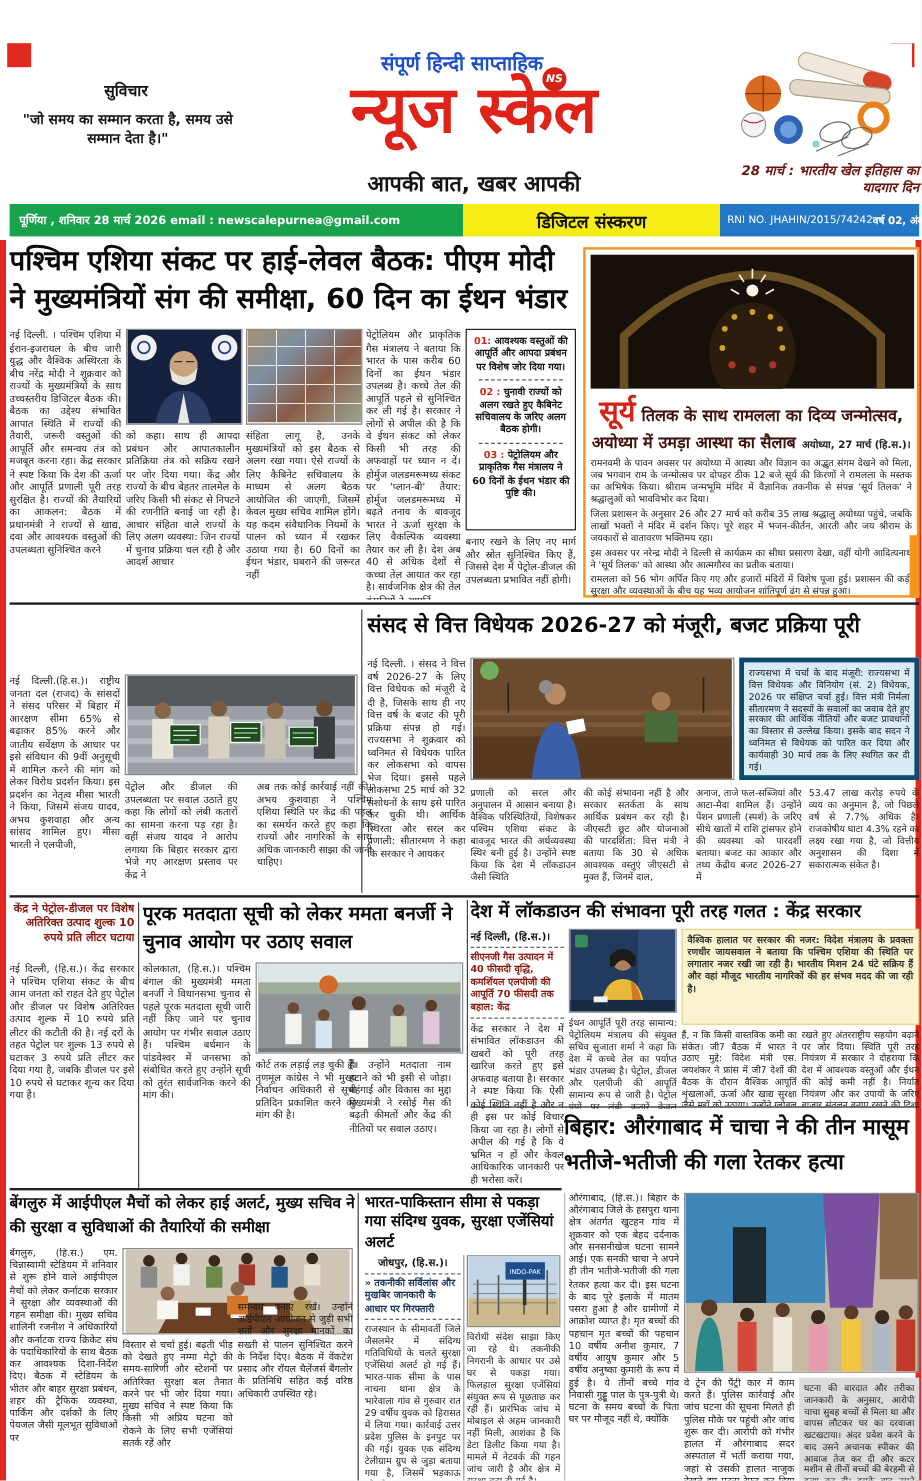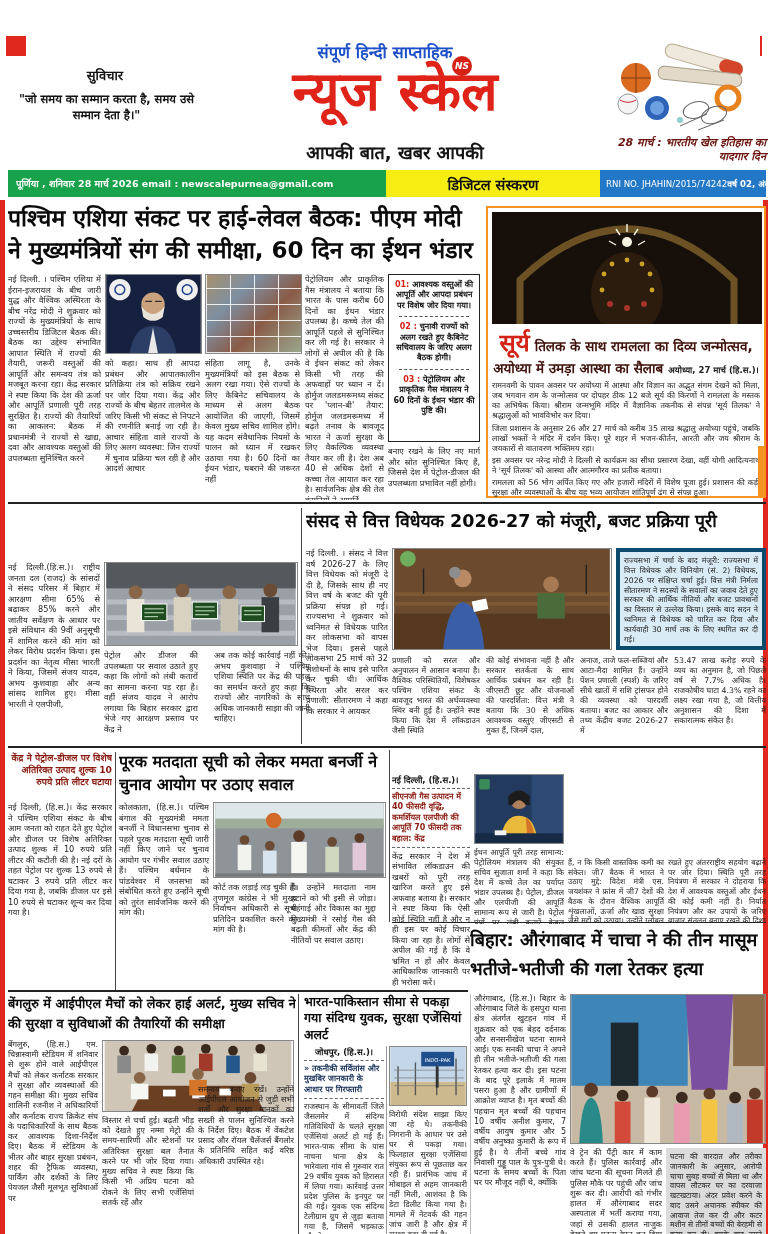--- a/index.html
+++ b/index.html
@@ -250,37 +250,39 @@
         <circle cx="56" cy="44" r="5" fill="#6b4a34"></circle>
         <rect x="49" y="49" width="14" height="24" fill="#d8e4ee"></rect>
       </g>
     <path d="M0 74h173" stroke="#777" stroke-width="3"></path>
   </svg>
   <div class="abs btxt" style="left:213px;top:882px;width:84px;height:108px;">कोर्ट तक लड़ाई लड़ चुकी हैं। तृणमूल कांग्रेस ने भी मुख्य निर्वाचन अधिकारी से सूची प्रतिदिन प्रकाशित करने की मांग की है।</div>
   <div class="abs btxt" style="left:291px;top:882px;width:85px;height:108px;">हैं। उन्होंने मतदाता नाम हटाने को भी इसी से जोड़ा। महंगाई और विकास का मुद्दा मुख्यमंत्री ने रसोई गैस की बढ़ती कीमतों और केंद्र की नीतियों पर सवाल उठाए।</div>
 
   <div class="vline" style="left:389px;top:750px;height:172px;"></div>
 
+  <div class="abs hd" style="left:392px;top:748px;width:374px;height:22px;font-size:15px;white-space:nowrap;">देश में लॉकडाउन की संभावना पूरी तरह गलत  : केंद्र सरकार</div>
   <div class="abs" style="left:392px;top:774px;width:78px;height:214px;overflow:hidden;">
     <div class="dl" style="font-size:8.5px;">नई दिल्ली, (हि.स.)।</div>
     <div class="bullet-blk">सीएनजी गैस उत्पादन में 40 फीसदी वृद्धि, कमर्शियल एलपीजी की आपूर्ति 70 फीसदी तक बहाल: केंद्र</div>
     <div class="btxt" style="font-size:8.2px;">केंद्र सरकार ने देश में संभावित लॉकडाउन की खबरों को पूरी तरह खारिज करते हुए इसे अफवाह बताया है। सरकार ने स्पष्ट किया कि ऐसी कोई स्थिति नहीं है और न ही इस पर कोई विचार किया जा रहा है। लोगों से अपील की गई है कि वे भ्रमित न हों और केवल आधिकारिक जानकारी पर ही भरोसा करें।</div>
   </div>
   <svg class="photo" style="left:474px;top:774px;" width="90" height="70" viewBox="0 0 90 70">
     <rect width="90" height="70" fill="#223a5e"></rect>
     <rect x="58" width="32" height="70" fill="#2c4a74"></rect>
     <rect x="4" y="4" width="11" height="11" rx="2" fill="#3a8a5a"></rect>
     <circle cx="45" cy="26" r="9" fill="#b0805c"></circle>
     <path d="M34 22q11-12 22 0v9h-4q-7-10-14 0h-4z" fill="#1c1c1c"></path>
     <path d="M26 70q2-28 19-28q17 0 19 28z" fill="#e8b93a"></path>
     <path d="M52 44q8 4 10 26h-8z" fill="#d4752a"></path>
     <rect y="60" width="90" height="10" fill="#162a44"></rect>
     <rect x="20" y="57" width="12" height="5" fill="#f2f2f2"></rect>
   </svg>
   <div class="abs btxt" style="left:474px;top:848px;width:90px;height:76px;font-size:7.8px;">ईथन आपूर्ति पूरी तरह सामान्य: पेट्रोलियम मंत्रालय की संयुक्त सचिव सुजाता शर्मा ने कहा कि देश में कच्चे तेल का पर्याप्त भंडार उपलब्ध है। पेट्रोल, डीजल और एलपीजी की आपूर्ति सामान्य रूप से जारी है। पेट्रोल पंपों पर लंबी कतारें केवल अफवाहों का परिणाम</div>
+  <div class="ybox" style="left:568px;top:774px;width:198px;height:80px;">वैश्विक हालात पर सरकार की नजर: विदेश मंत्रालय के प्रवक्ता रणधीर जायसवाल ने बताया कि पश्चिम एशिया की स्थिति पर लगातार नजर रखी जा रही है। भारतीय मिशन 24 घंटे सक्रिय हैं और वहां मौजूद भारतीय नागरिकों की हर संभव मदद की जा रही है।</div>
   <div class="abs btxt" style="left:568px;top:858px;width:96px;height:64px;font-size:7.6px;">हैं, न कि किसी वास्तविक कमी का संकेत। जी7 बैठक में भारत ने उठाए मुद्दे: विदेश मंत्री एस. जयशंकर ने फ्रांस में जी7 देशों की बैठक के दौरान वैश्विक आपूर्ति शृंखलाओं, ऊर्जा और खाद्य सुरक्षा जैसे मुद्दों को उठाया। उन्होंने ग्लोबल साउथ की चिंताओं को प्रमुखता से</div>
   <div class="abs btxt" style="left:668px;top:858px;width:98px;height:64px;font-size:7.6px;">रखते हुए अंतरराष्ट्रीय सहयोग बढ़ाने पर जोर दिया। स्थिति पूरी तरह नियंत्रण में सरकार ने दोहराया कि देश में आवश्यक वस्तुओं और ईथन की कोई कमी नहीं है। निर्यात नियंत्रण और कर उपायों के जरिए बाजार संतुलन बनाए रखने की दिशा में कदम उठाए गए हैं।</div>
 
   <div class="hline" style="left:392px;top:922px;width:374px;height:1px;"></div>
 
   <div class="abs hd" style="left:470px;top:926px;width:296px;height:62px;font-size:18px;line-height:1.6;">बिहार: औरंगाबाद में चाचा ने की तीन मासूम भतीजे-भतीजी की गला रेतकर हत्या</div>
   <div class="abs btxt" style="left:474px;top:994px;width:92px;height:240px;font-size:8px;">औरंगाबाद, (हि.स.)। बिहार के औरंगाबाद जिले के हसपुरा थाना क्षेत्र अंतर्गत खुटहन गांव में शुक्रवार को एक बेहद दर्दनाक और सनसनीखेज घटना सामने आई। एक सनकी चाचा ने अपने ही तीन भतीजे-भतीजी की गला रेतकर हत्या कर दी। इस घटना के बाद पूरे इलाके में मातम पसरा हुआ है और ग्रामीणों में आक्रोश व्याप्त है। मृत बच्चों की पहचान मृत बच्चों की पहचान 10 वर्षीय अनीश कुमार, 7 वर्षीय आयुष कुमार और 5 वर्षीय अनुष्का कुमारी के रूप में हुई है। ये तीनों बच्चे गांव निवासी गुड्डू पाल के पुत्र-पुत्री थे। घटना के समय बच्चों के पिता घर पर मौजूद नहीं थे, क्योंकि</div>
   <svg class="photo" style="left:570px;top:994px;" width="196" height="150" viewBox="0 0 196 150">
     <rect width="196" height="150" fill="#c7b9a4"></rect>
     <rect width="118" height="92" fill="#3f86b8"></rect>

